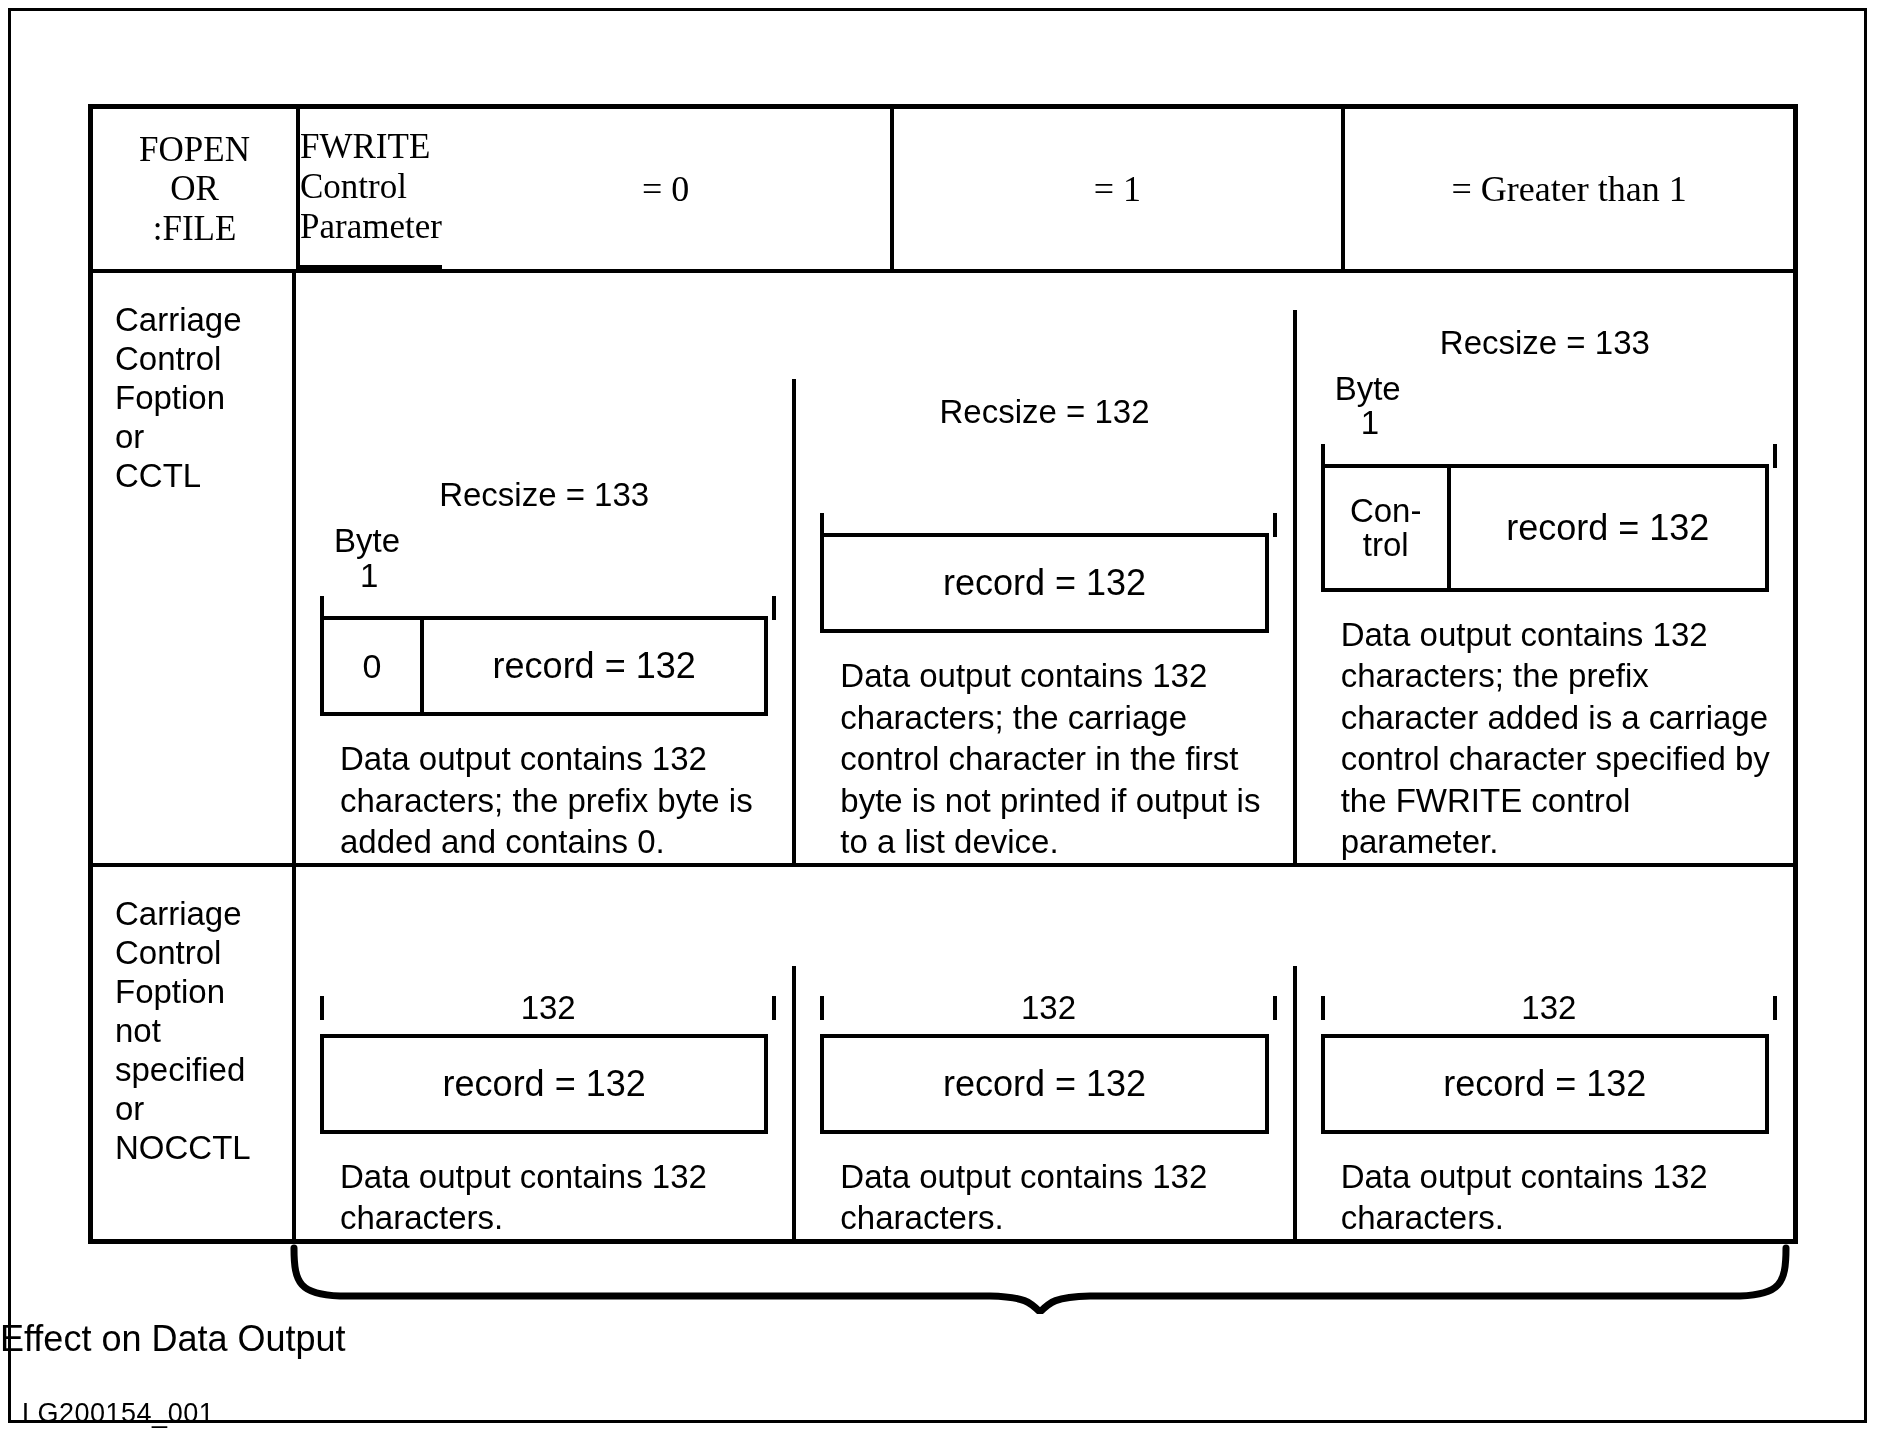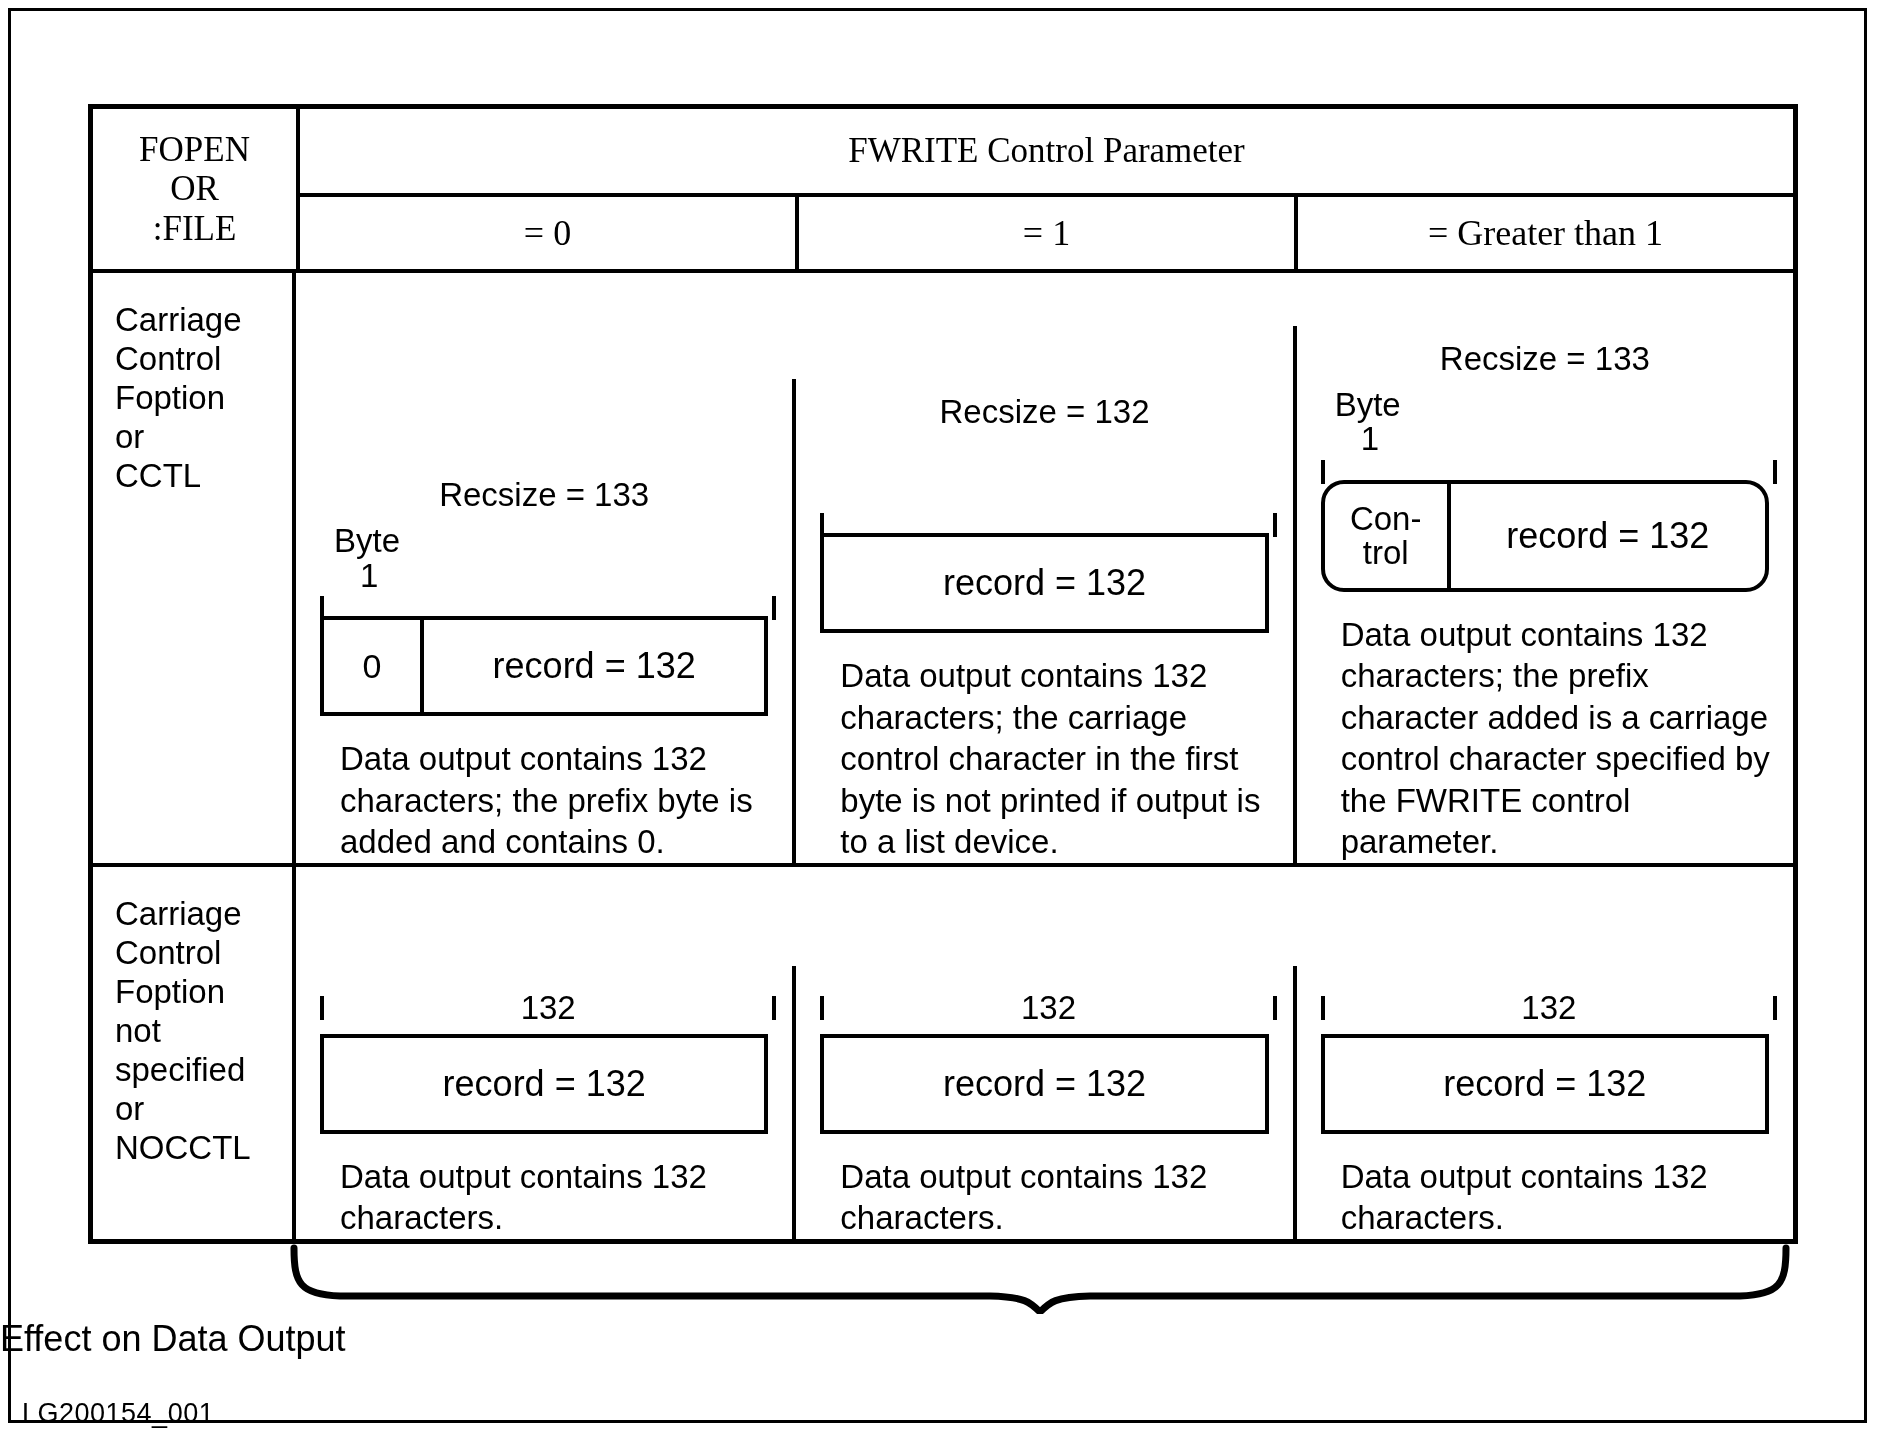--- a/index.html
+++ b/index.html
@@ -52,21 +52,21 @@
     display: flex;
     flex-direction: column;
     align-items: center;
     justify-content: center;
     line-height: 1.12;
     font-size: 35px;
   }
   .head-param {
     flex: 1 1 auto;
     display: flex;
-    flex-direction: column;
+    flex-direction: row;
   }
   .head-param-title {
     flex: 0 0 84px;
     display: flex;
     align-items: center;
     justify-content: center;
     border-bottom: 4px solid #000;
     font-size: 35px;
   }
   .head-param-cols {
@@ -153,21 +153,21 @@
 
   
   .record-strip {
     display: flex;
     border: 4px solid #000;
     box-sizing: border-box;
     height: 100px;
     margin: 0 8px;
     background: #fff;
   }
-  .record-strip.tall { height: 112px; border-radius: 23px; }
+  .record-strip.tall { height: 128px; }
   .prefix-cell {
     flex: 0 0 96px;
     border-right: 4px solid #000;
     display: flex;
     align-items: center;
     justify-content: center;
     font-size: 34px;
     line-height: 1.02;
     text-align: center;
   }

